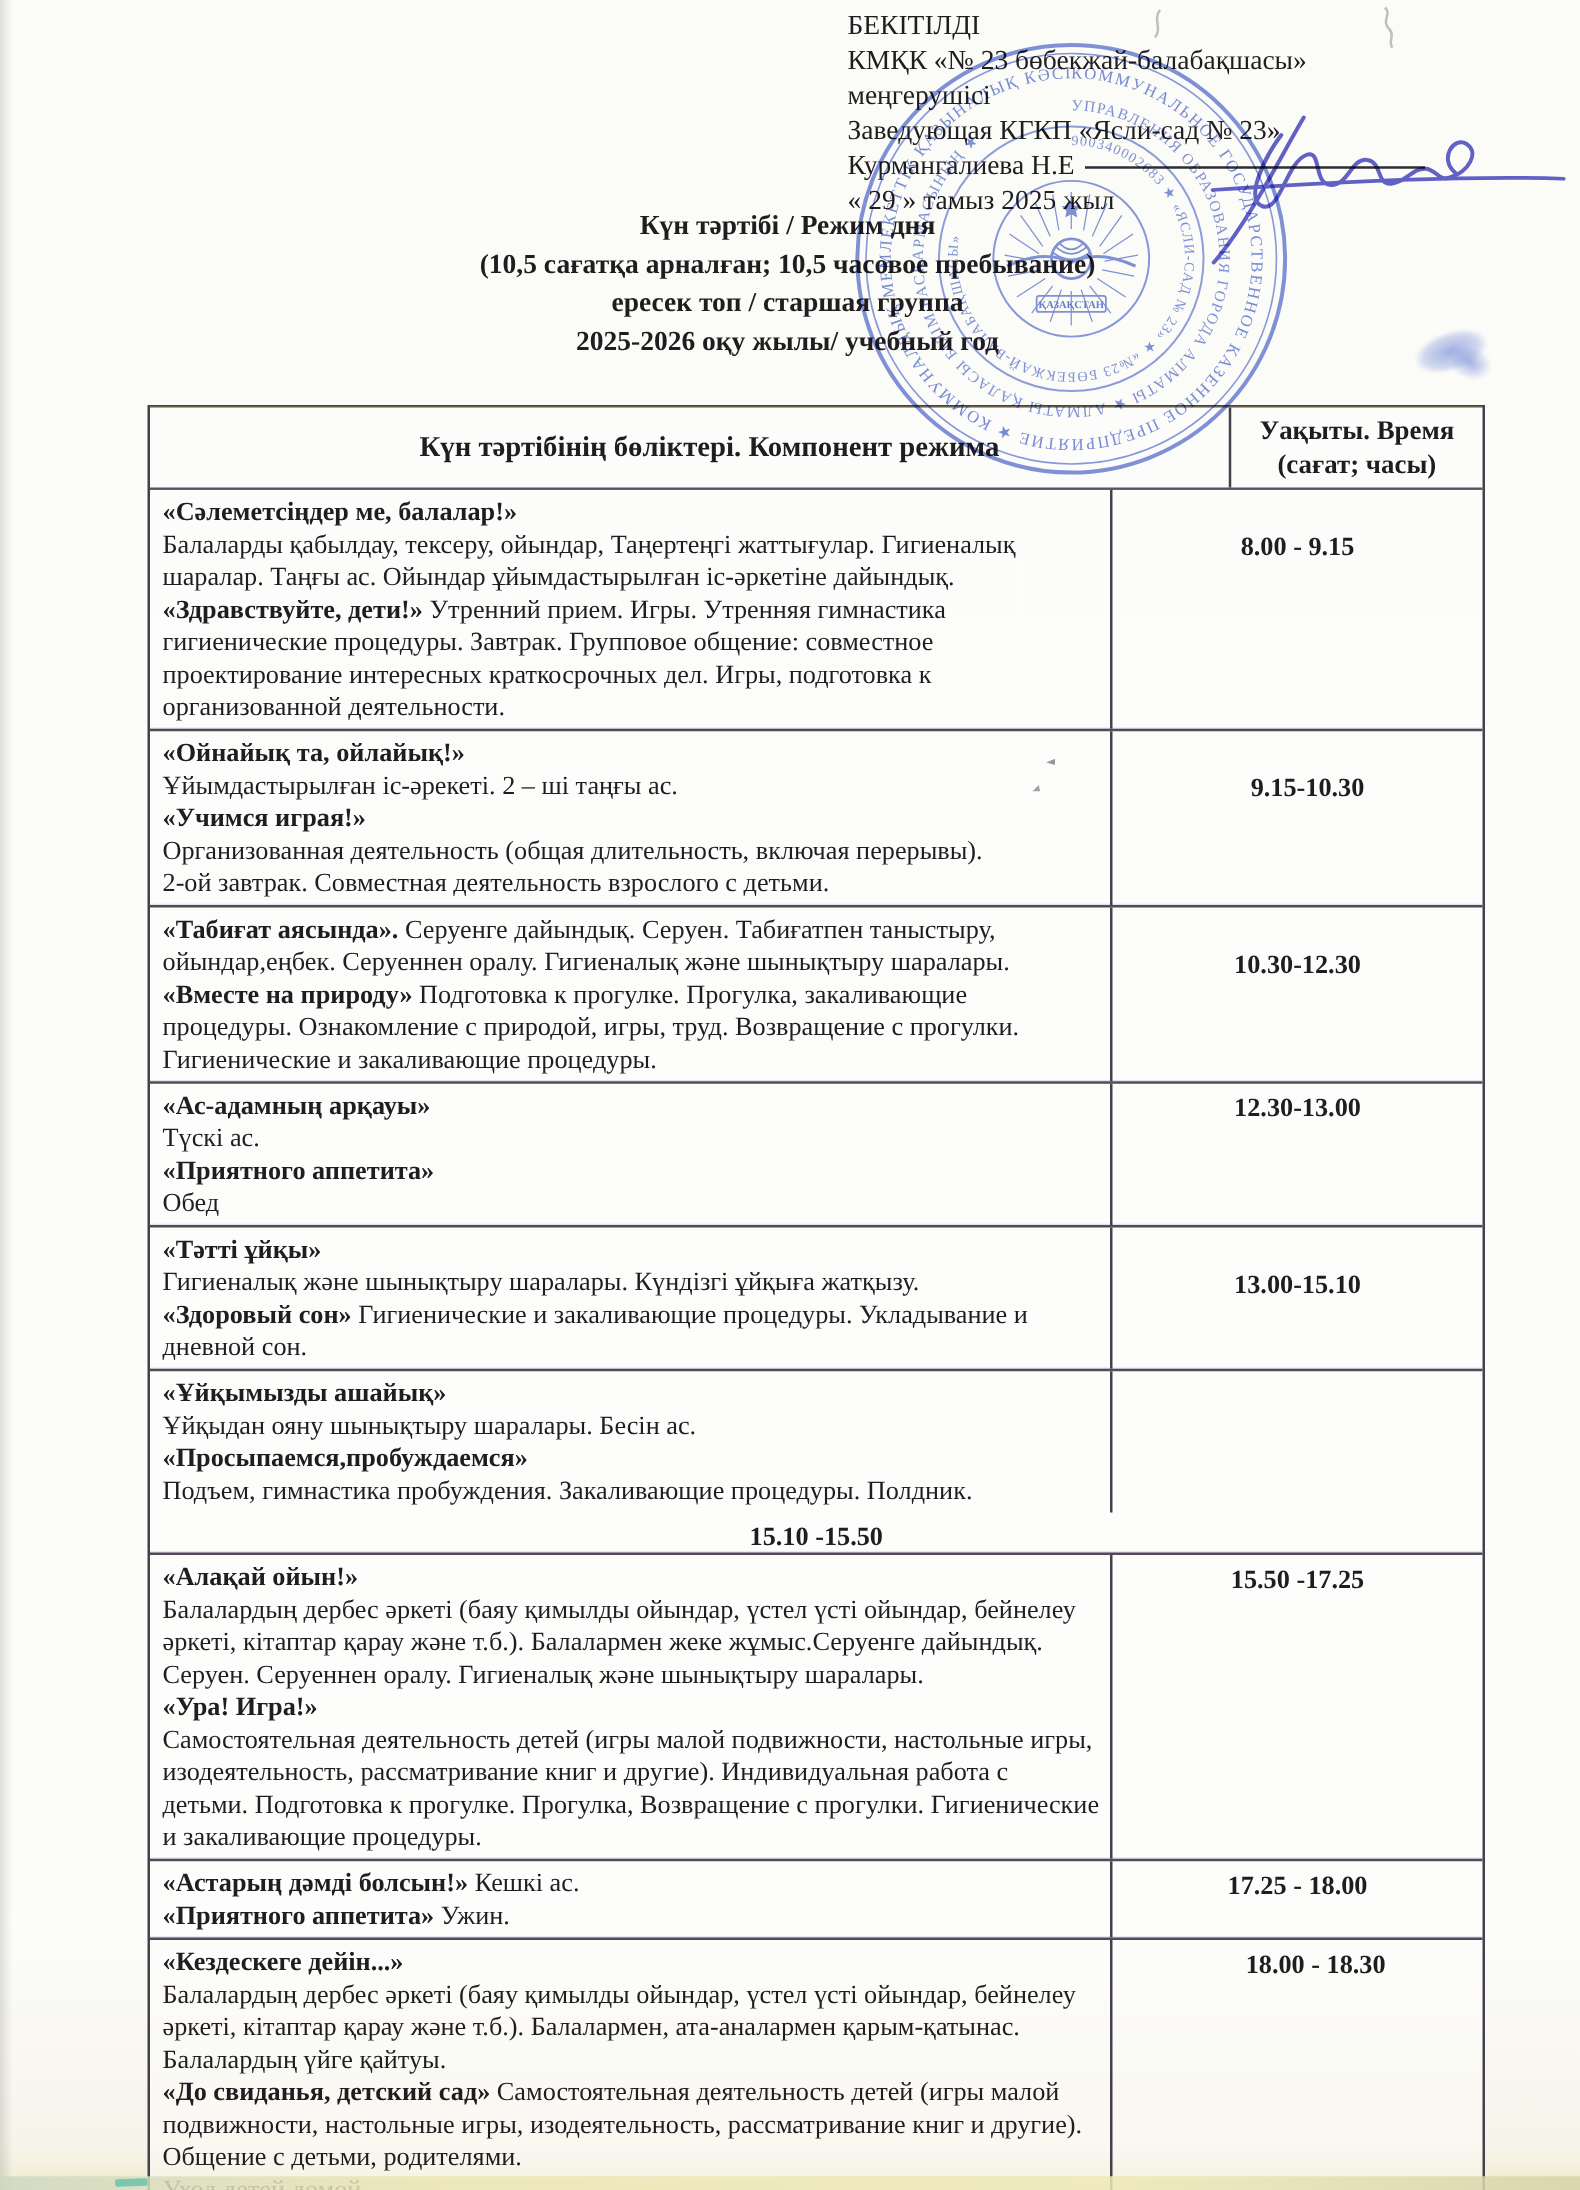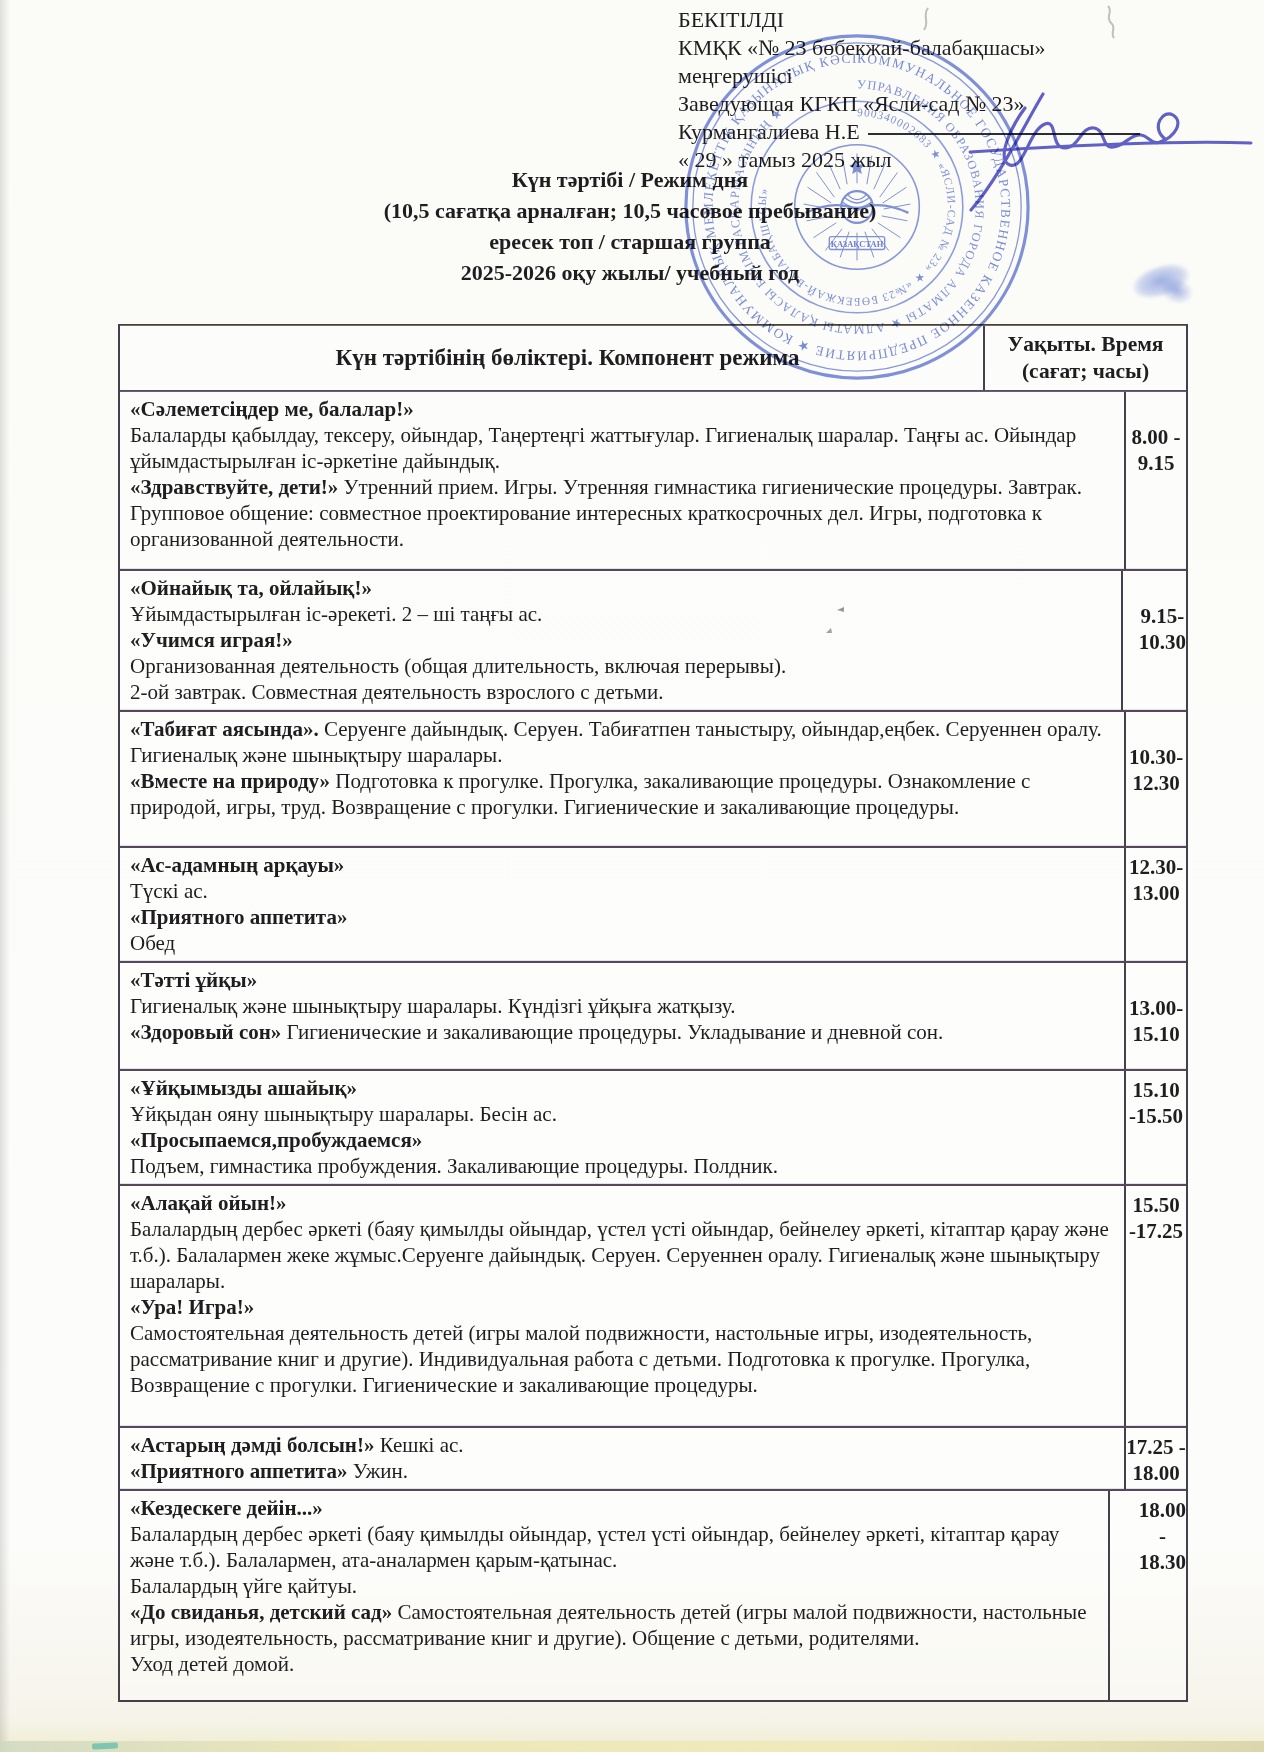--- a/index.html
+++ b/index.html
@@ -31,21 +31,21 @@
     border:2px solid #45414c;background:rgba(255,255,255,.35);
     box-sizing:border-box;}
   .t-header{display:flex;min-height:64px;border-bottom:2px solid #5c4a5e;
     box-shadow:0 -1px 0 rgba(210,190,80,.35);}
   .t-row{display:flex;border-top:2px solid #574759;box-shadow:0 -1px 0 rgba(120,160,200,.25);}
   .t-row:first-of-type{border-top:none;}
   .h-left{width:833px;border-right:2px solid #45414c;display:flex;align-items:center;
     justify-content:center;font-weight:bold;font-size:23px;box-sizing:border-box;margin-left:32px;}
   .h-right{flex:1;text-align:center;font-weight:bold;font-size:21.5px;line-height:27px;
     padding-top:5px;box-sizing:border-box;}
-  .t-left{width:1006px;border-right:2px solid #45414c;box-sizing:border-box;
+  .t-left{width:770px;border-right:2px solid #45414c;box-sizing:border-box;
     padding:4px 8px 5px 10px;font-size:21px;line-height:26px;}
   .t-time{flex:1;text-align:center;font-weight:bold;font-size:21px;line-height:26px;
     padding-top:6px;box-sizing:border-box;}
   .blk{margin:0;}
   .b{font-weight:bold;}
 
   
   .stamp{position:absolute;left:679px;top:29px;width:356px;height:356px;
     mix-blend-mode:multiply;opacity:.82;pointer-events:none;}
   
@@ -136,21 +136,21 @@
       <div class="t-row" style="min-height: 106px;">
         <div class="t-left">
           <div class="blk"><span class="b">«Тәтті ұйқы»</span></div>
           <div class="blk"><span class="r">Гигиеналық және шынықтыру шаралары. Күндізгі ұйқыға жатқызу.</span></div>
           <div class="blk"><span class="b">«Здоровый сон»</span><span class="r"> Гигиенические и закаливающие процедуры. Укладывание и дневной сон.</span></div>
         </div>
         <div class="t-time">
           <div style="margin-top: 26px;">13.00-15.10</div>
         </div>
       </div>
-      <div class="t-row" style="min-height: 102px;">
+      <div class="t-row" style="min-height: 102px; flex-direction: column;">
         <div class="t-left">
           <div class="blk"><span class="b">«Ұйқымызды ашайық»</span></div>
           <div class="blk"><span class="r">Ұйқыдан ояну шынықтыру шаралары. Бесін ас.</span></div>
           <div class="blk"><span class="b">«Просыпаемся,пробуждаемся»</span></div>
           <div class="blk"><span class="r">Подъем, гимнастика пробуждения. Закаливающие процедуры. Полдник.</span></div>
         </div>
         <div class="t-time">
           <div style="margin-top: 0px;">15.10 -15.50</div>
         </div>
       </div>

